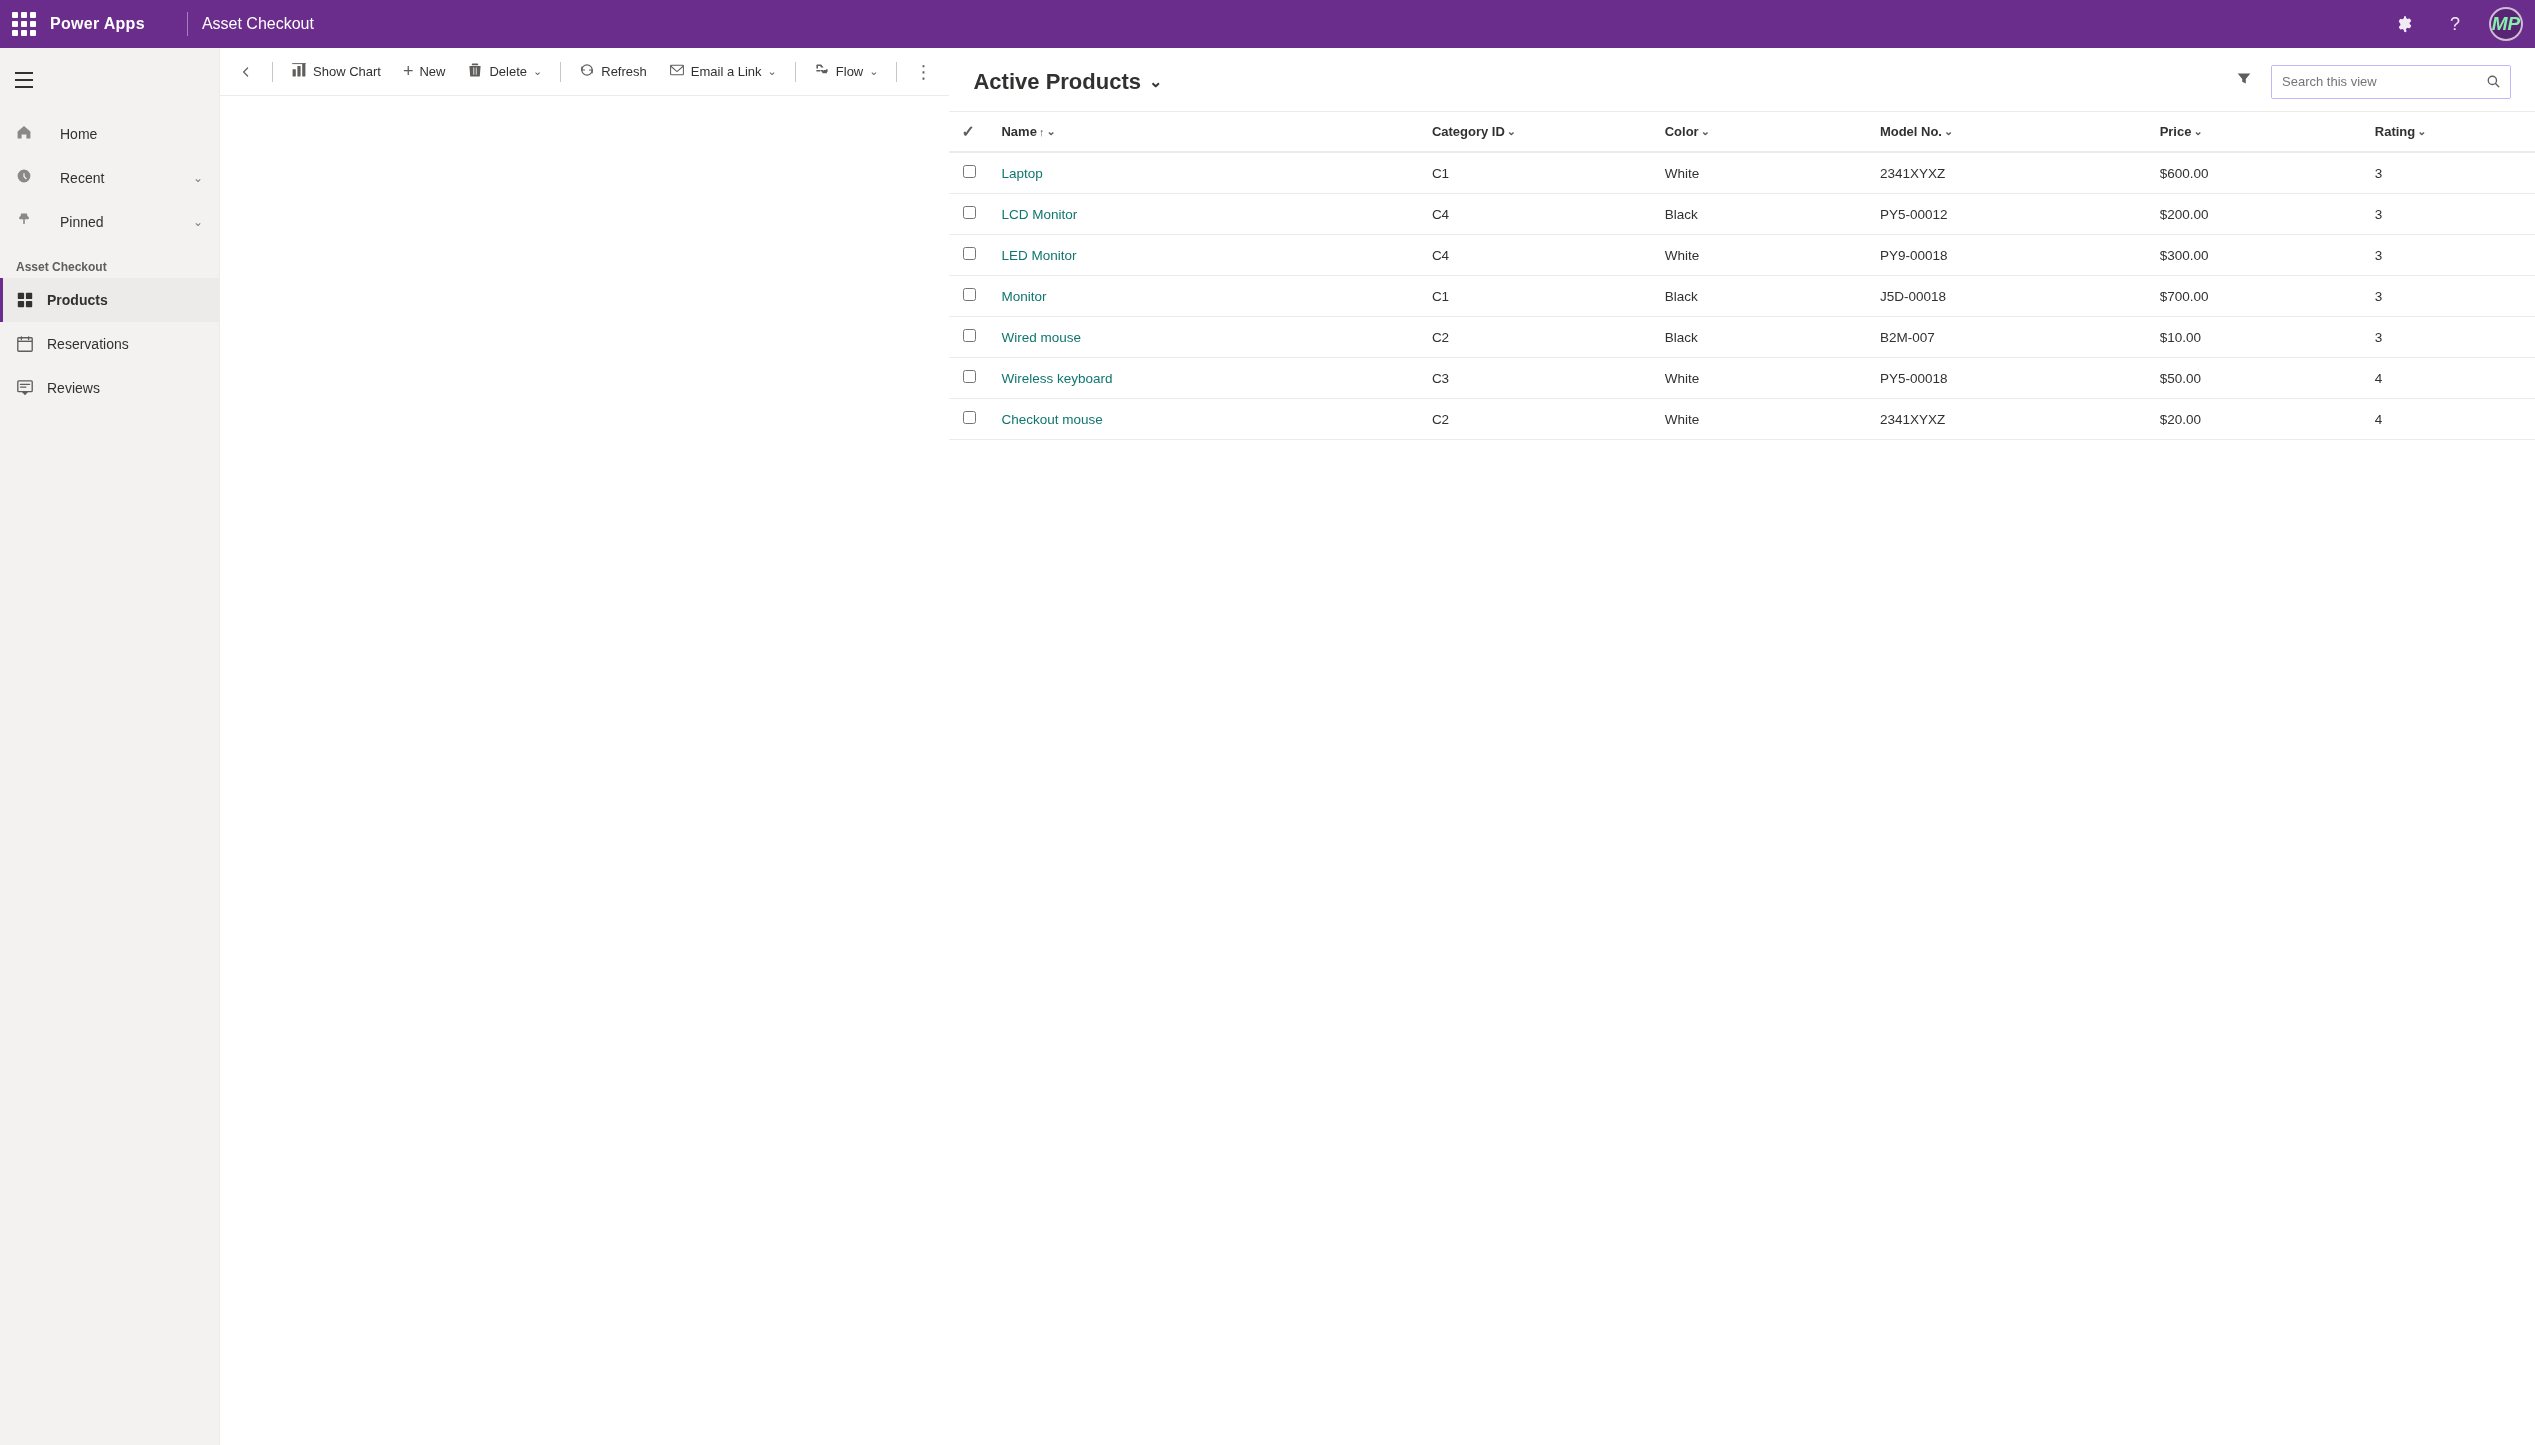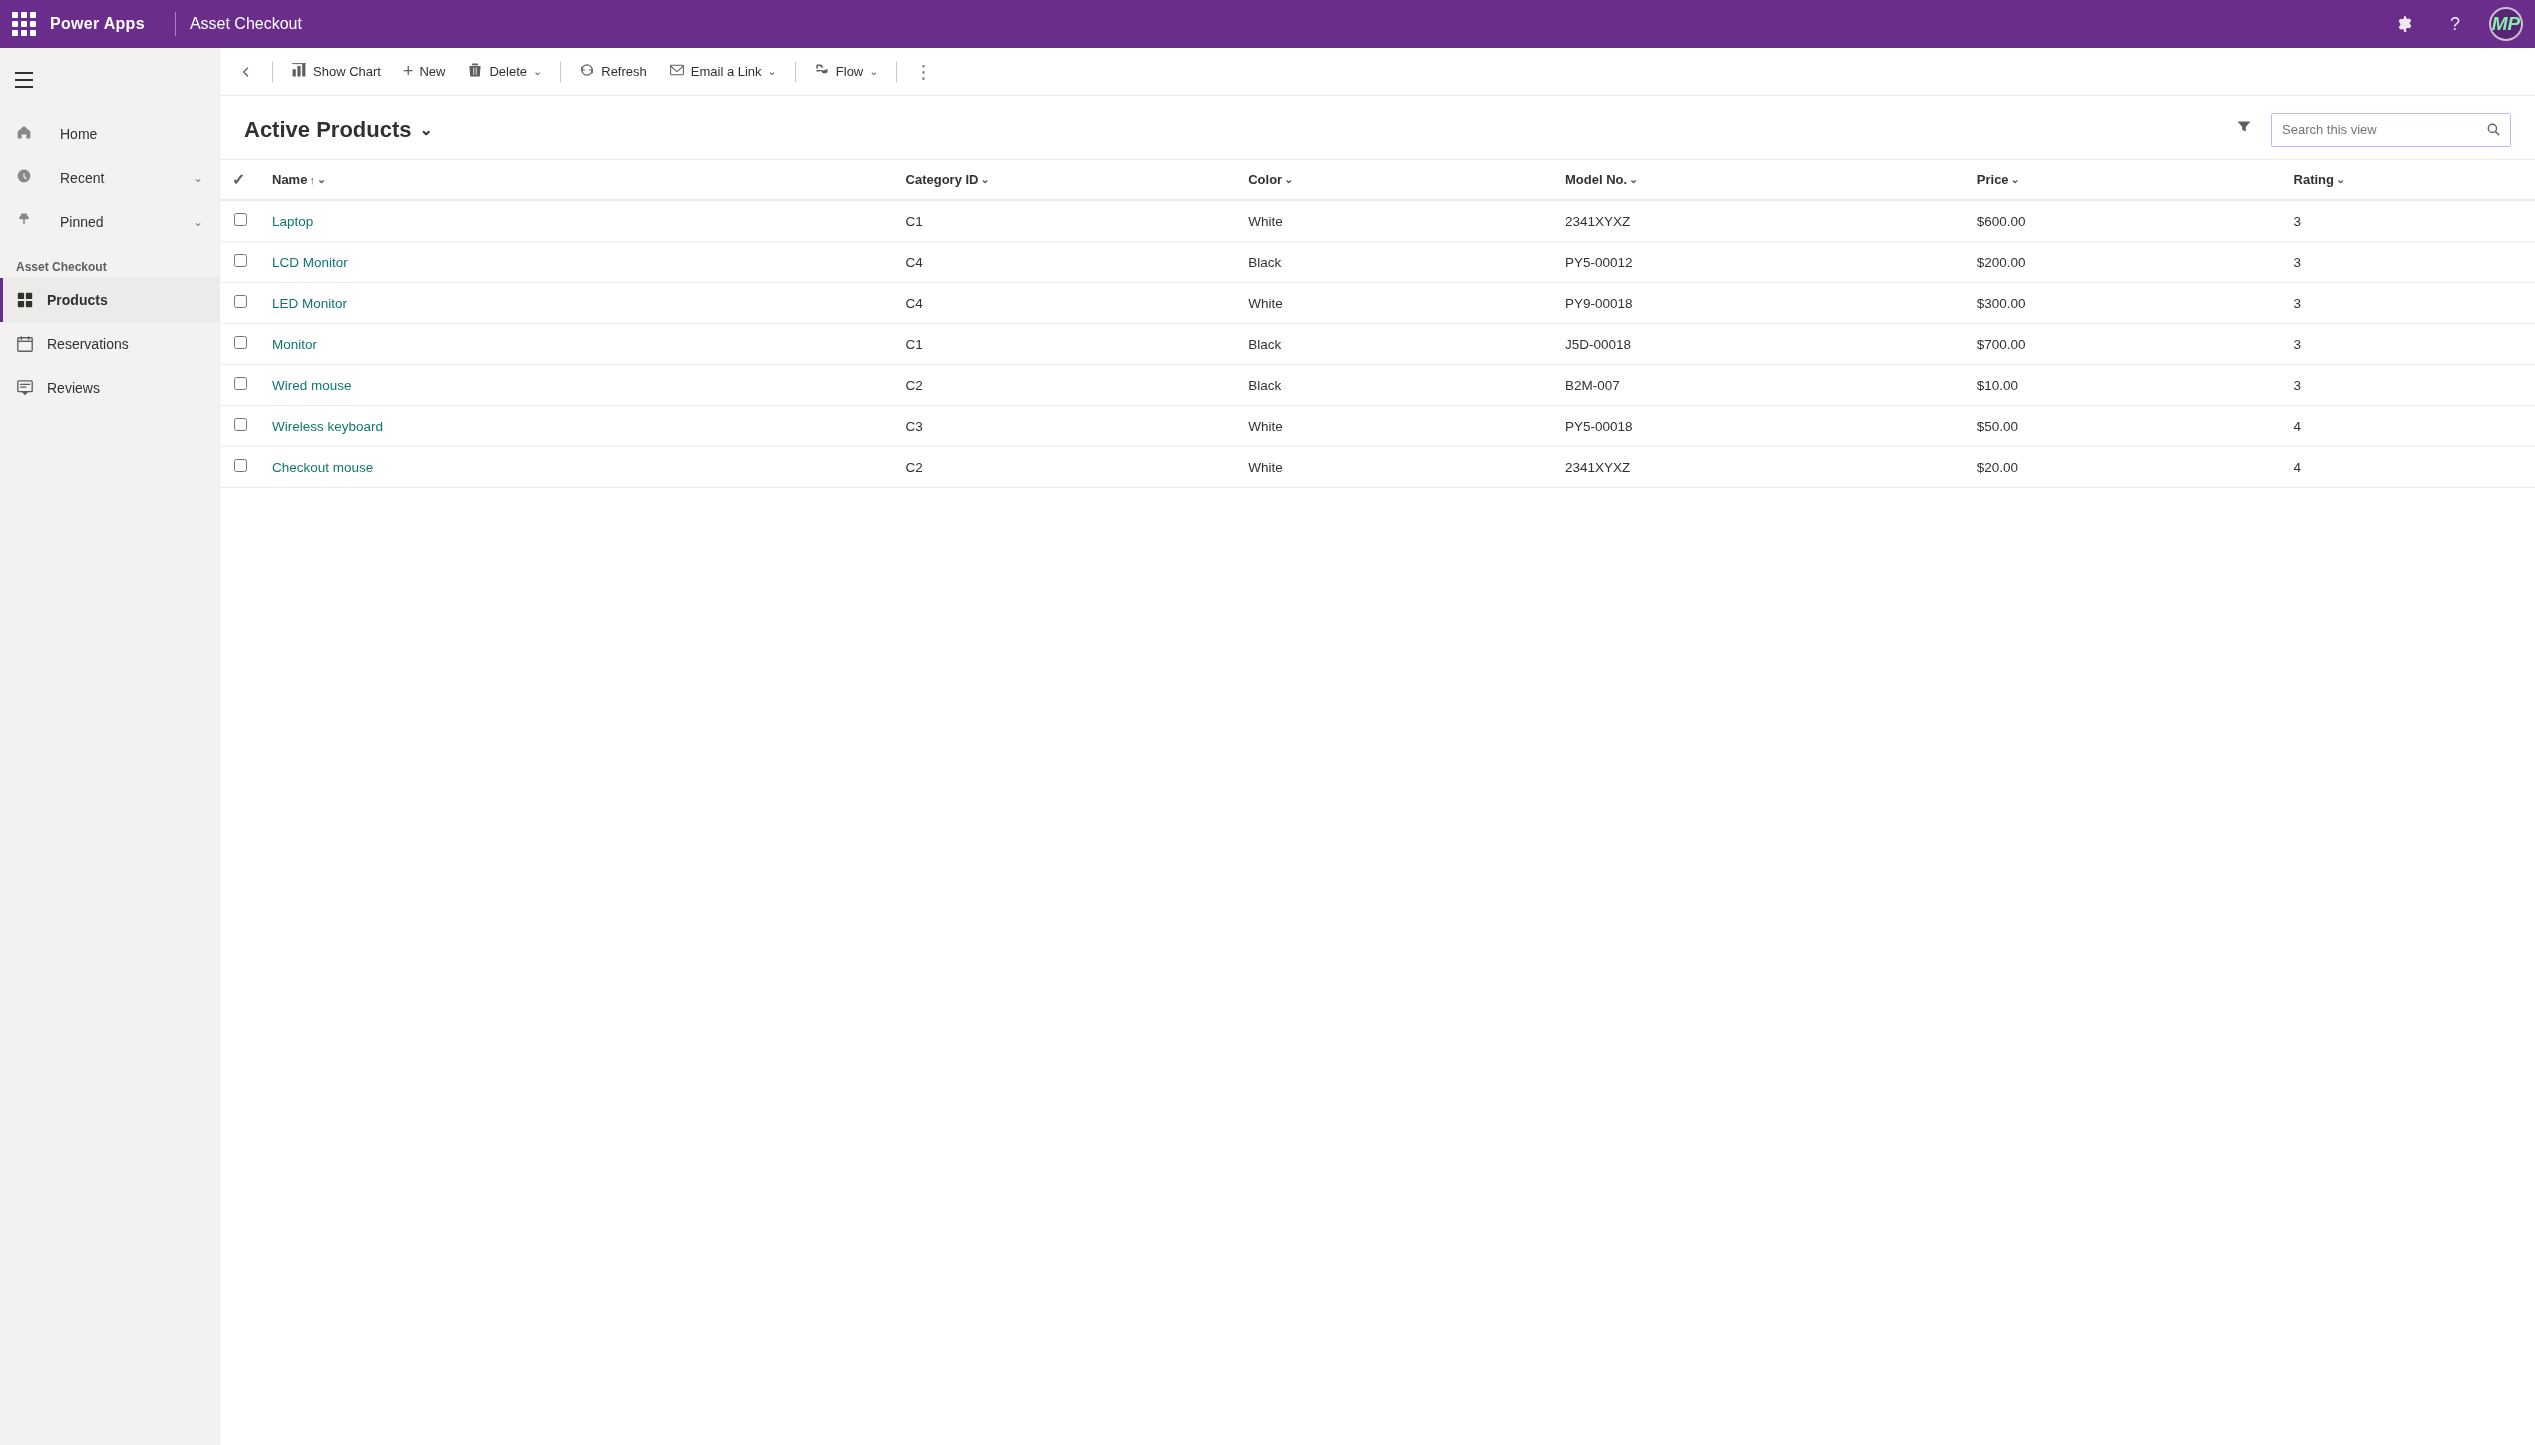--- a/index.html
+++ b/index.html
@@ -19,21 +19,21 @@
       display: grid;
       grid-template-columns: repeat(3, 6px);
       gap: 3px;
       margin-right: 14px;
       cursor: pointer;
     }
     .waffle-dot { width: 6px; height: 6px; background: white; border-radius: 1px; }
     .app-name {
       font-size: 16px;
       font-weight: 600;
-      margin-right: 16px;
+      margin-right: 28px;
       letter-spacing: 0.3px;
     }
     .divider-v {
       width: 1px;
       height: 24px;
       background: rgba(255,255,255,0.4);
       margin: 0 14px;
     }
     .page-title-header {
       font-size: 16px;
@@ -148,21 +148,21 @@
       display: flex;
       align-items: center;
       justify-content: center;
       font-size: 16px;
     }
 
     
     .content-area {
       flex: 1;
       display: flex;
-      flex-direction: column;
+      flex-direction: row;
       background: white;
       overflow: hidden;
     }
 
     
     .command-bar {
       height: 48px;
       border-bottom: 1px solid #edebe9;
       display: flex;
       align-items: center;

